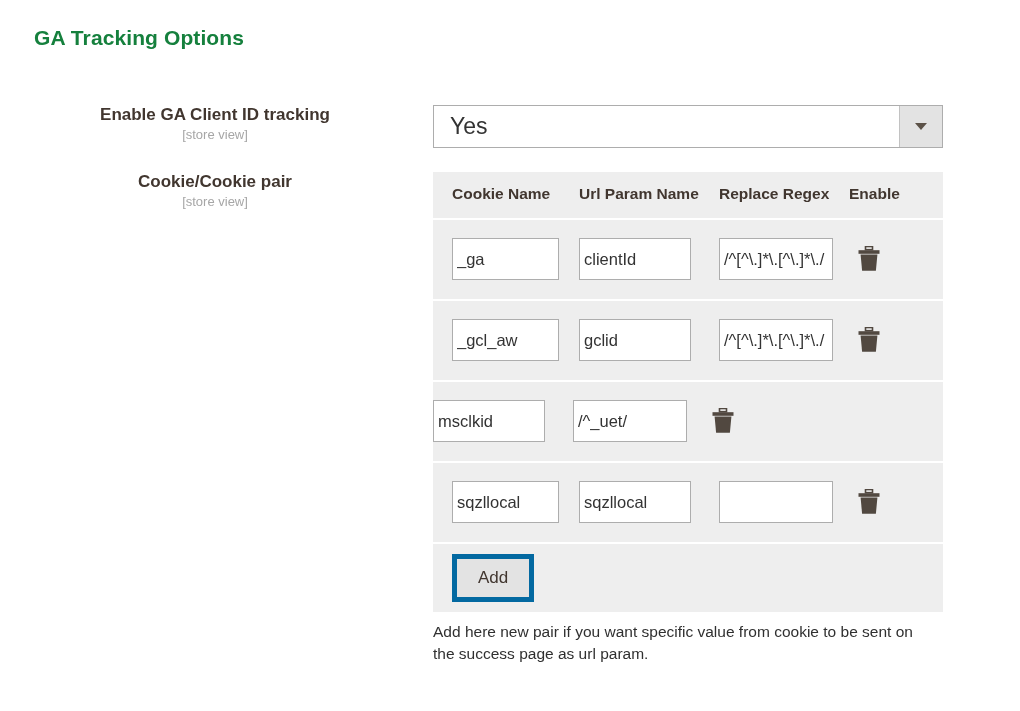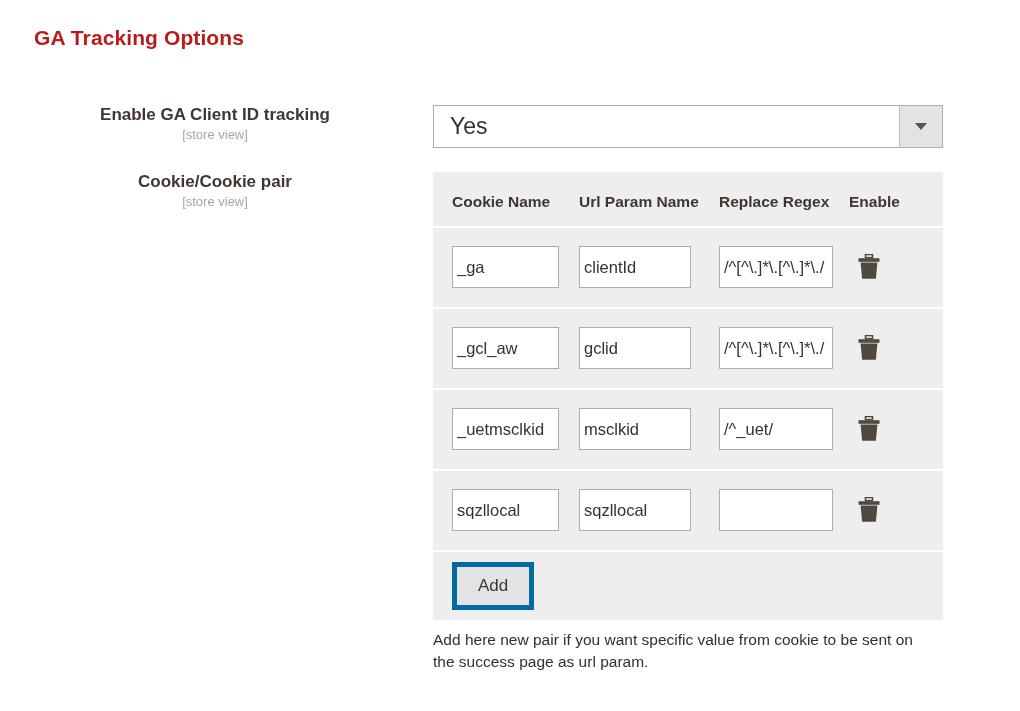--- a/index.html
+++ b/index.html
@@ -16,21 +16,21 @@
     position: relative;
   }
 
   
   .section-title {
     position: absolute;
     left: 34px;
     top: 26px;
     font-size: 21px;
     font-weight: 600;
-    color: #b91c1c;
+    color: #15803d;
     letter-spacing: 0.1px;
     white-space: nowrap;
   }
 
   
   .field-row {
     position: absolute;
     display: flex;
     align-items: flex-start;
   }
@@ -97,21 +97,21 @@
 
   
   .pairs-table {
     width: 510px;
     background: #eeeeee;
     box-sizing: border-box;
   }
   .pairs-head {
     display: flex;
     align-items: flex-end;
-    padding: 20px 0 14px 0;
+    padding: 12px 0 14px 0;
   }
   .pairs-head .th {
     font-size: 15.5px;
     font-weight: 600;
     color: #41362f;
     line-height: 1.28;
   }
   .col-cookie { width: 146px; padding-left: 19px; box-sizing: border-box; }
   .col-param  { width: 140px; box-sizing: border-box; }
   .col-regex  { width: 130px; box-sizing: border-box; }
@@ -245,23 +245,20 @@
             </div>
             <div class="cell col-action">
               <button class="trash-btn"><span><svg width="24" height="26" viewBox="0 0 24 26" aria-hidden="true">
                     <rect x="8.5" y="0.5" width="7" height="3.2" fill="none" stroke="#514840" stroke-width="1.6"></rect>
                     <rect x="1.5" y="4.2" width="21" height="3.6" fill="#514840"></rect>
                     <path d="M3.6 8.4 h16.8 l-1.5 16.4 h-13.8 z" fill="#514840"></path>
                   </svg></span></button>
             </div>
           </div>
           <div class="pairs-row">
-            <div class="cell col-cookie">
-              <input class="cell-input input-cookie" type="text" value="_uetmsclkid" style="">
-            </div>
             <div class="cell col-param">
               <input class="cell-input input-param" type="text" value="msclkid" style="">
             </div>
             <div class="cell col-regex">
               <input class="cell-input input-regex" type="text" value="/^_uet/" style="">
             </div>
             <div class="cell col-action">
               <button class="trash-btn"><span><svg width="24" height="26" viewBox="0 0 24 26" aria-hidden="true">
                     <rect x="8.5" y="0.5" width="7" height="3.2" fill="none" stroke="#514840" stroke-width="1.6"></rect>
                     <rect x="1.5" y="4.2" width="21" height="3.6" fill="#514840"></rect>

